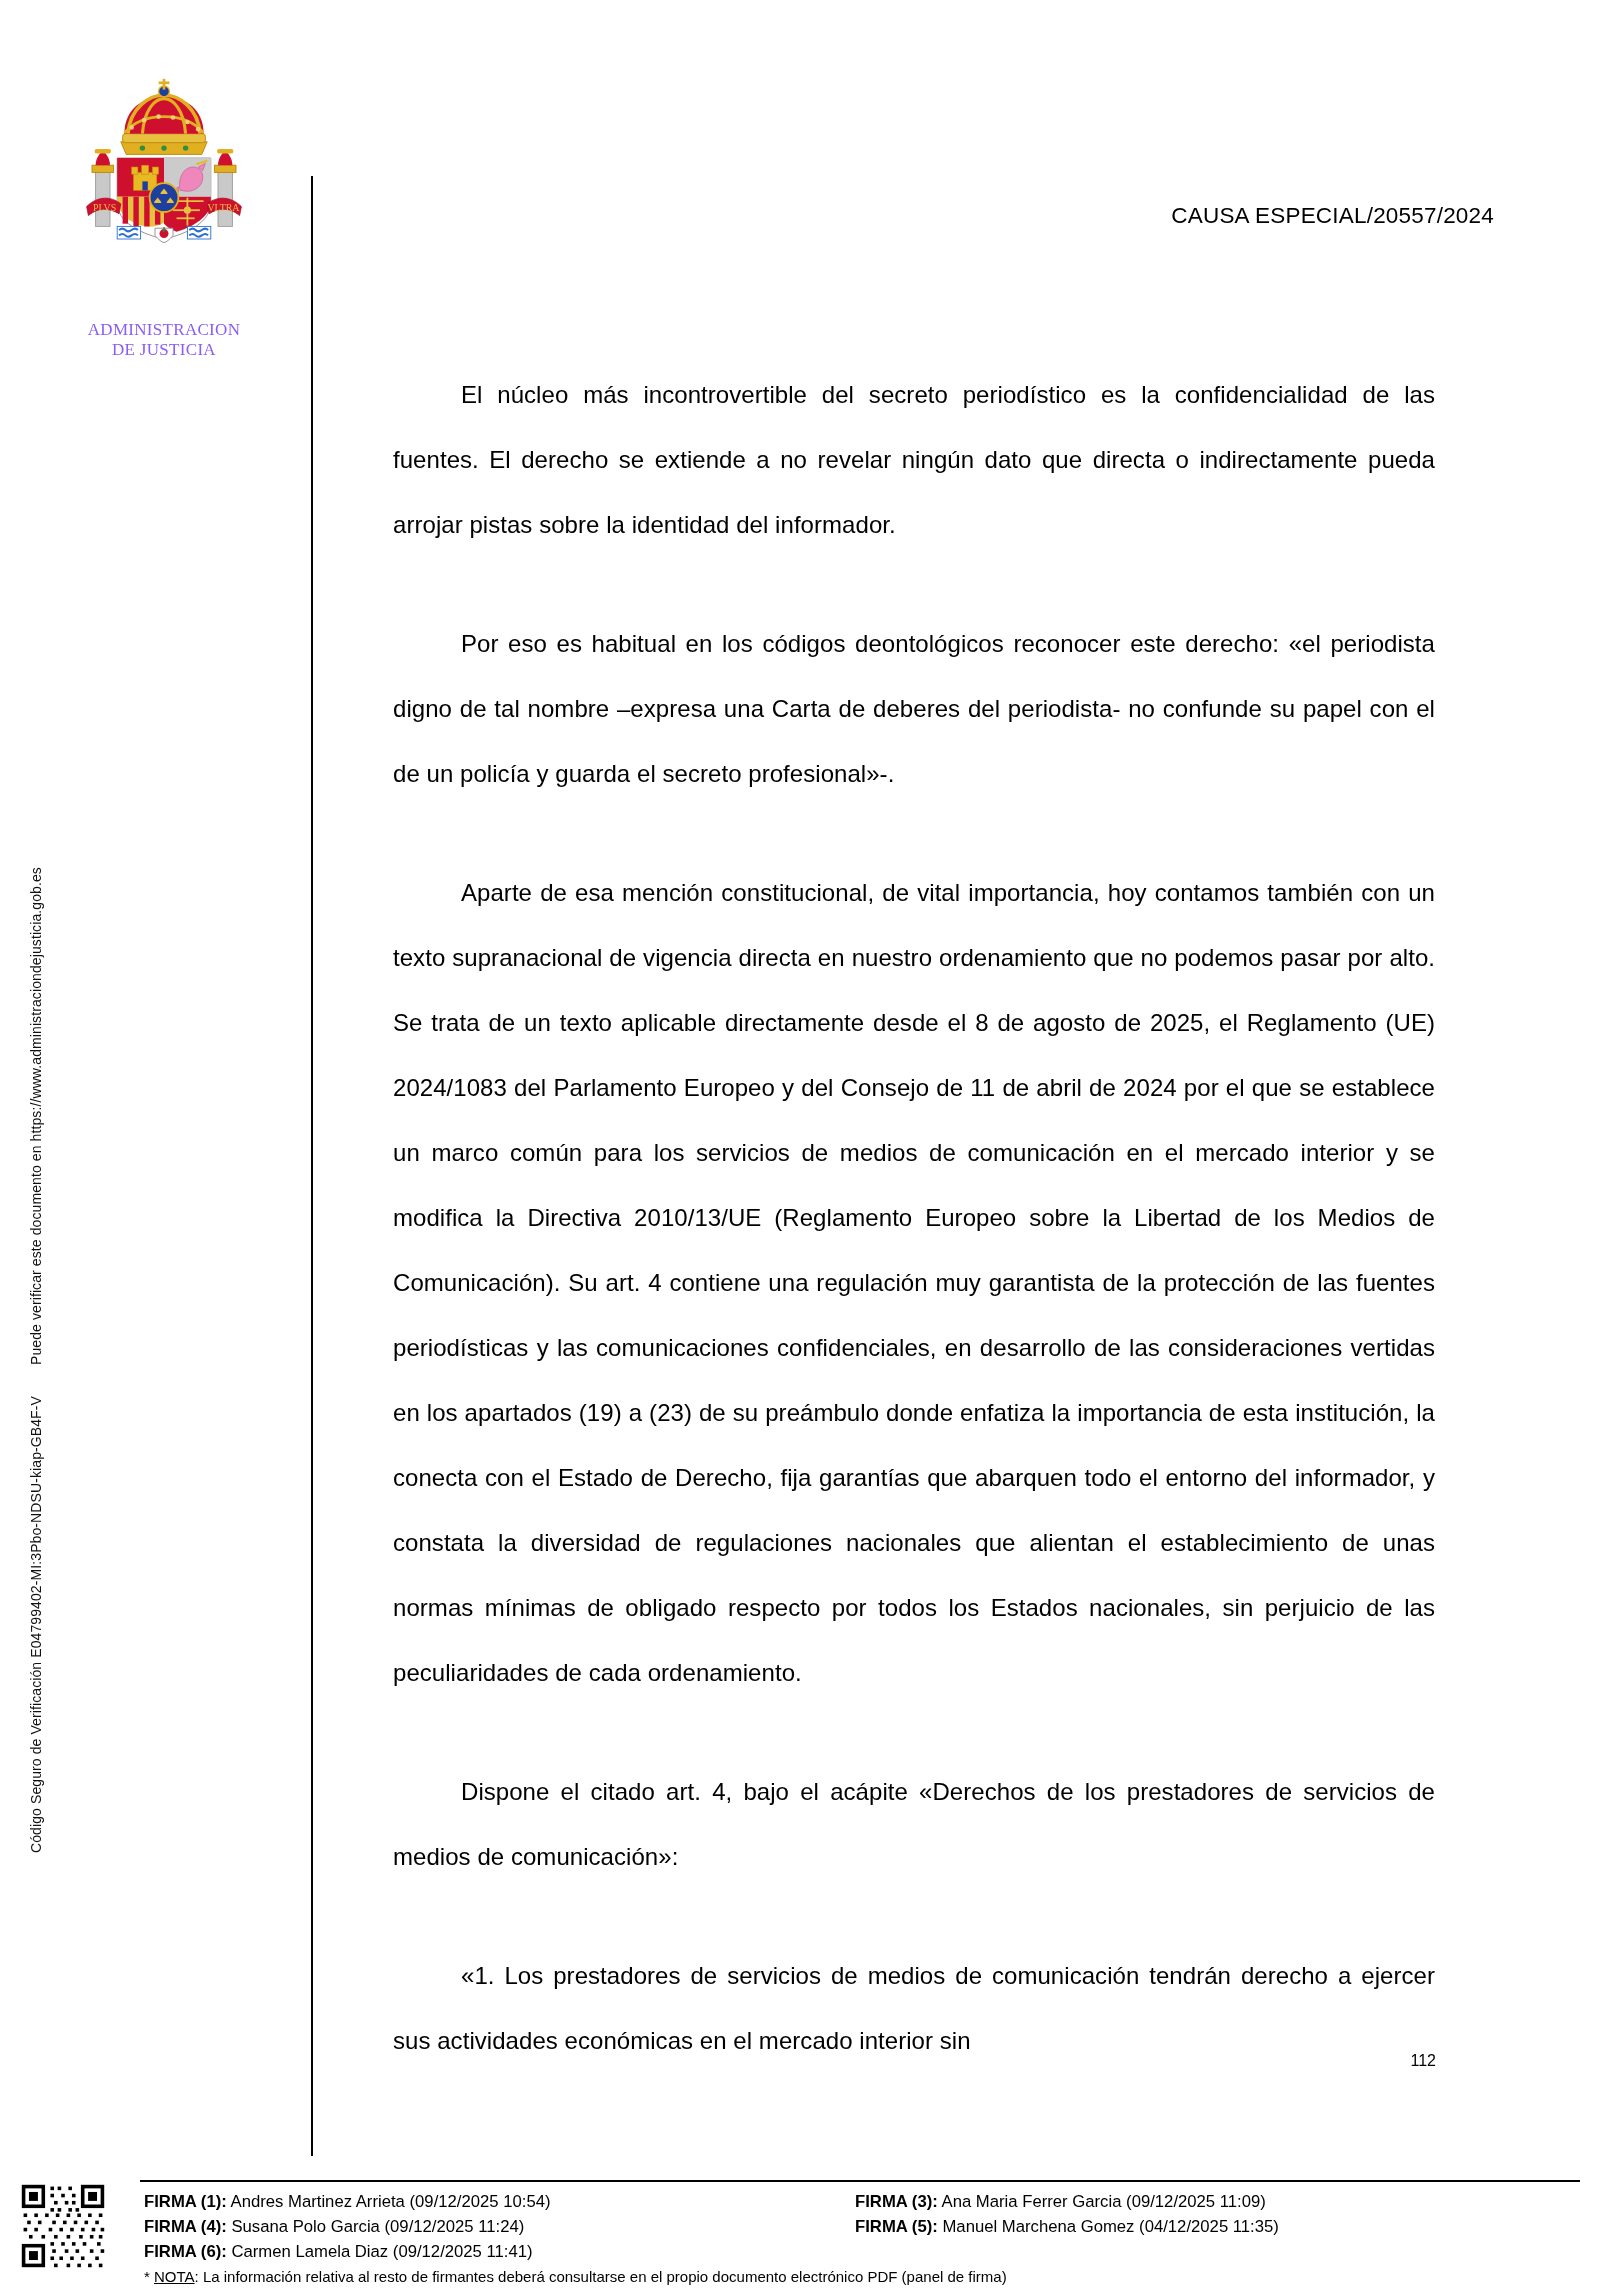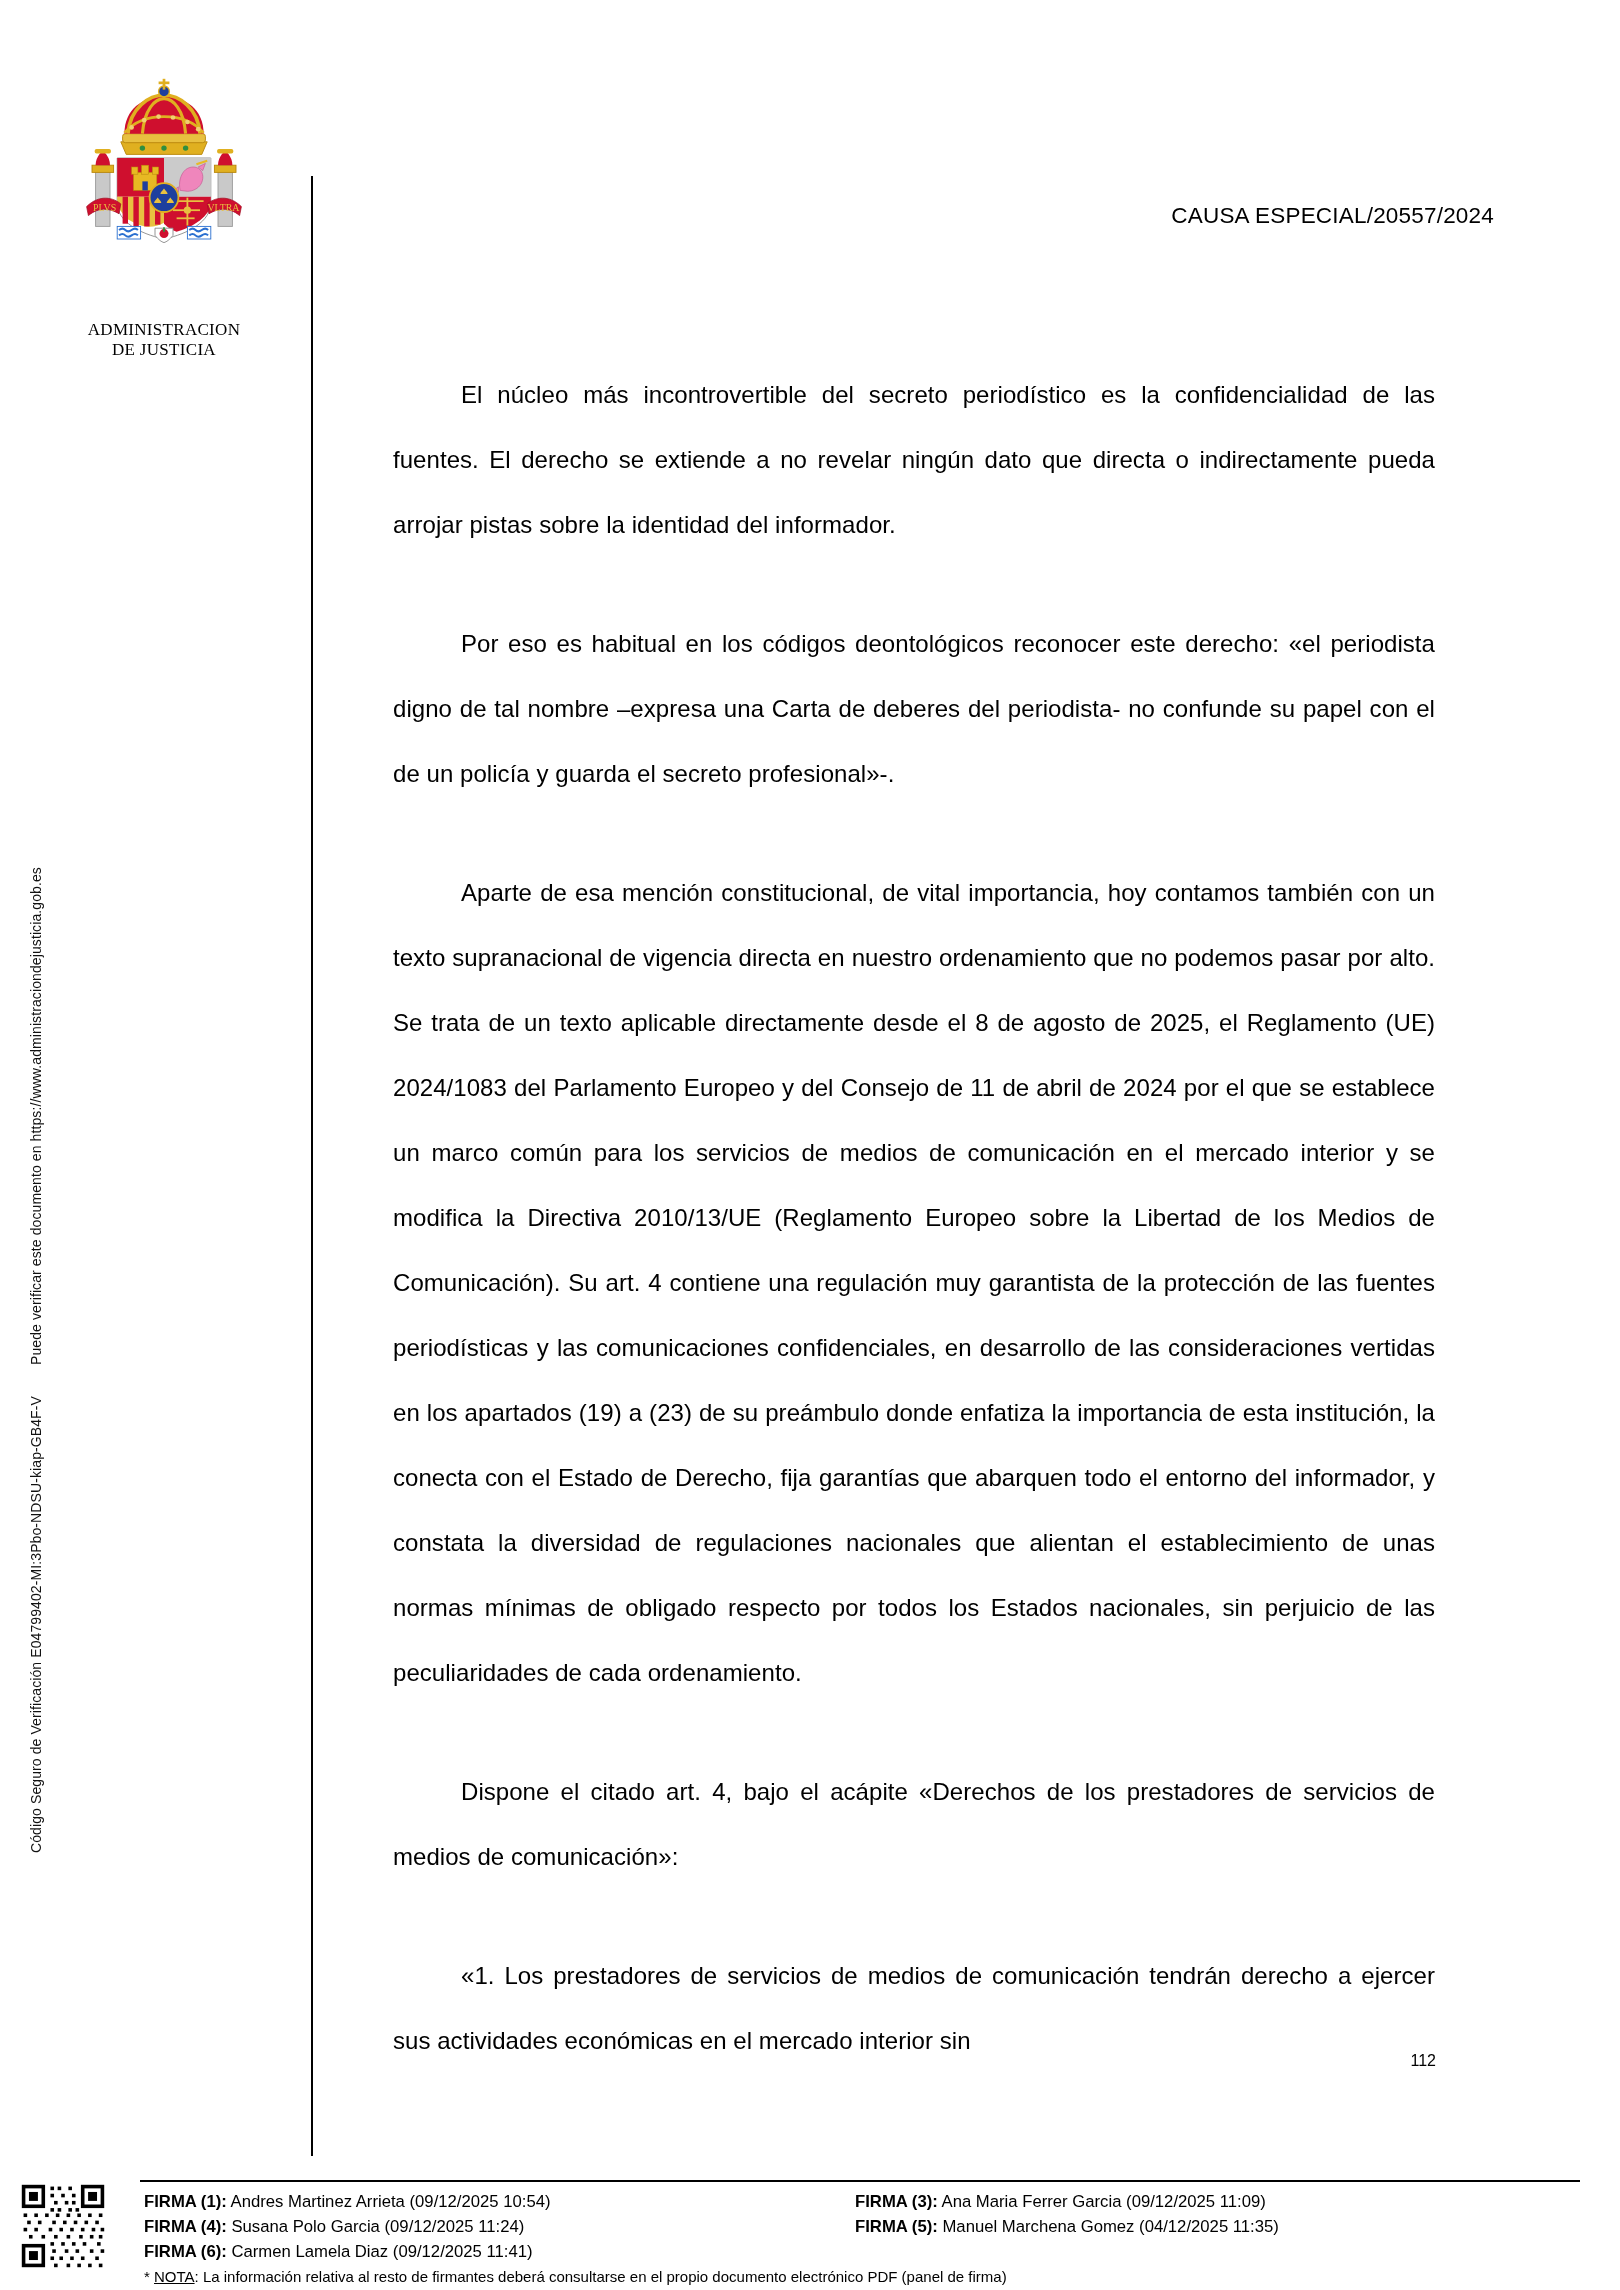--- a/index.html
+++ b/index.html
@@ -53,21 +53,21 @@
   }
   .emblem-caption {
     position: absolute;
     left: 47px;
     top: 320px;
     width: 234px;
     text-align: center;
     font-family: "Liberation Serif", serif;
     font-size: 17px;
     line-height: 1.18;
-    color: #000000;
+    color: #8b5cf6;
     letter-spacing: 0.3px;
   }
 
   
   .vrule {
     position: absolute;
     left: 311px;
     top: 176px;
     width: 1.8px;
     height: 1980px;

